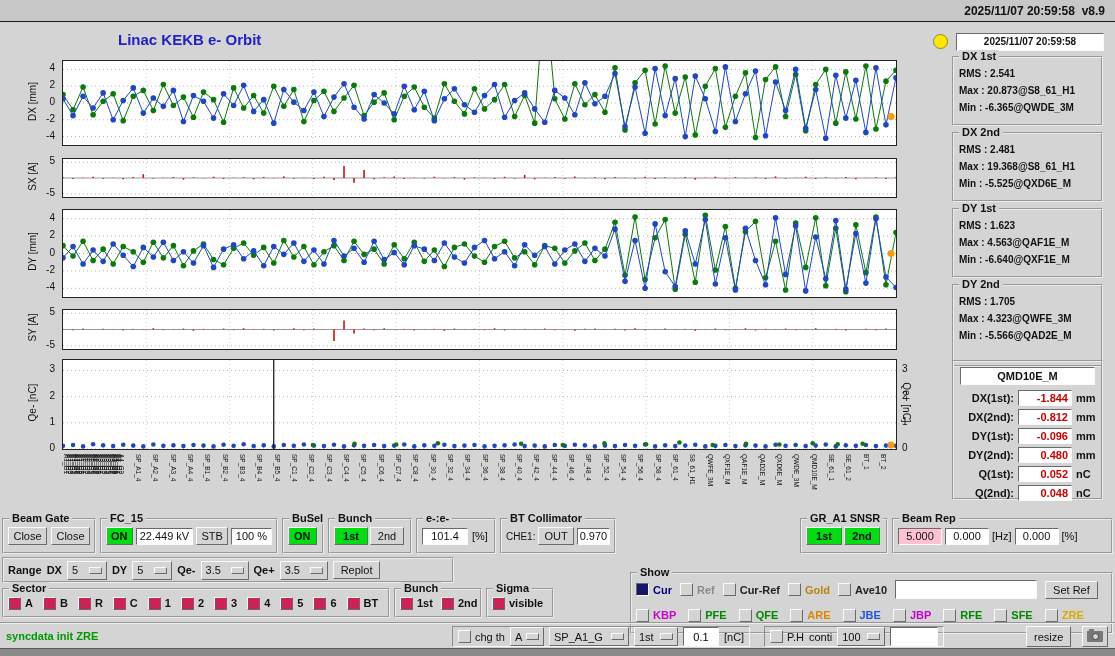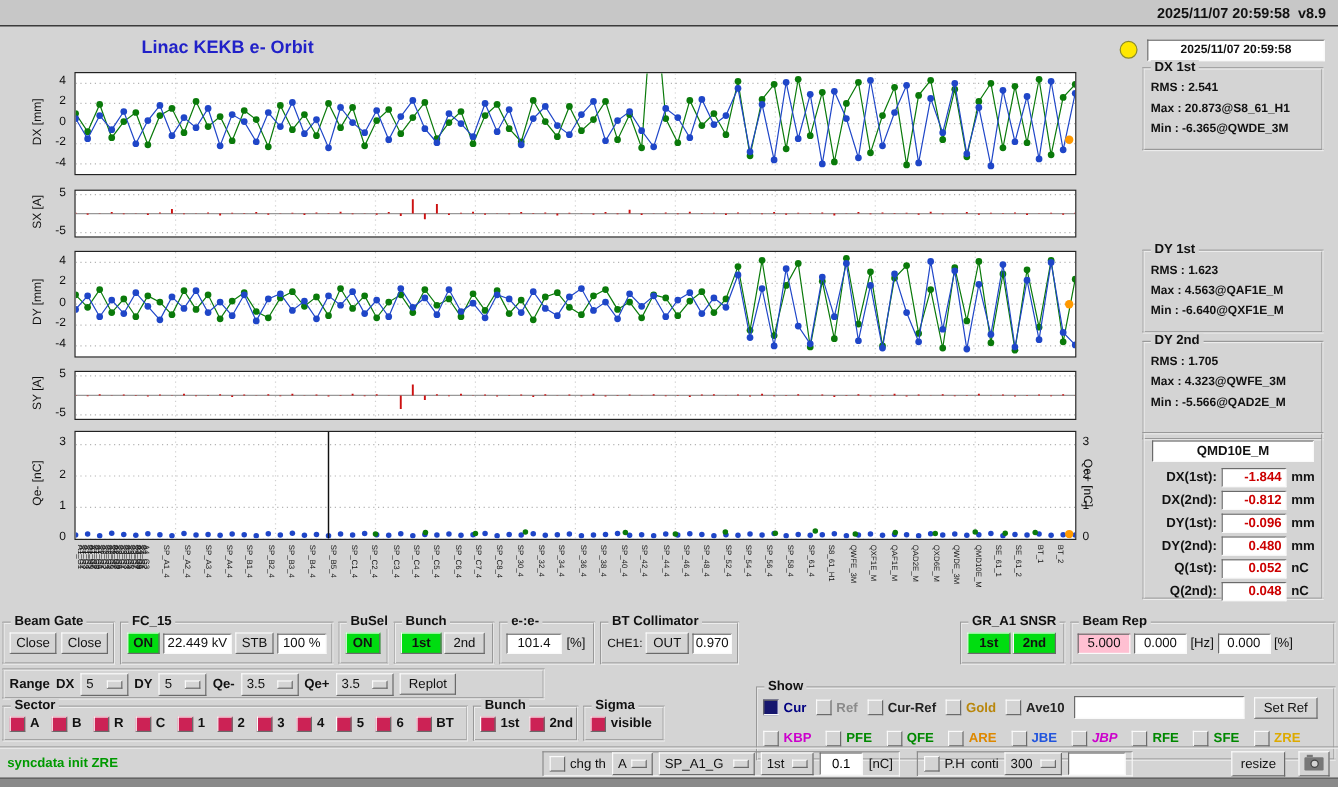--- a/index.html
+++ b/index.html
@@ -883,20 +883,27 @@
   <div class="ind"></div>
   <div class="tsbox">2025/11/07 20:59:58</div>
 
   <div class="gbox statbox" style="top:56px;height:70px">
     <span class="gtitle">DX 1st</span>
     <div class="pad"></div>
     <div class="statline">RMS : 2.541</div>
     <div class="statline">Max : 20.873@S8_61_H1</div>
     <div class="statline">Min : -6.365@QWDE_3M</div>
   </div>
+  <div class="gbox statbox" style="top:132px;height:70px">
+    <span class="gtitle">DX 2nd</span>
+    <div class="pad"></div>
+    <div class="statline">RMS : 2.481</div>
+    <div class="statline">Max : 19.368@S8_61_H1</div>
+    <div class="statline">Min : -5.525@QXD6E_M</div>
+  </div>
   <div class="gbox statbox" style="top:208px;height:70px">
     <span class="gtitle">DY 1st</span>
     <div class="pad"></div>
     <div class="statline">RMS : 1.623</div>
     <div class="statline">Max : 4.563@QAF1E_M</div>
     <div class="statline">Min : -6.640@QXF1E_M</div>
   </div>
   <div class="gbox statbox" style="top:284px;height:83px">
     <span class="gtitle">DY 2nd</span>
     <div class="pad"></div>
@@ -1078,21 +1085,21 @@
       <label class="cb">
           <span class="box"></span>
           <span style="color: rgb(221, 136, 0);">ARE</span>
         </label>
       <label class="cb">
           <span class="box"></span>
           <span style="color: rgb(34, 85, 221);">JBE</span>
         </label>
       <label class="cb">
           <span class="box"></span>
-          <span style="color: rgb(204, 0, 204); font-style: italic;">JBP</span>
+          <span style="color: rgb(204, 0, 204);">JBP</span>
         </label>
       <label class="cb">
           <span class="box"></span>
           <span style="color: rgb(0, 136, 0);">RFE</span>
         </label>
       <label class="cb">
           <span class="box"></span>
           <span style="color: rgb(0, 136, 0);">SFE</span>
         </label>
       <label class="cb">
@@ -1200,21 +1207,21 @@
       <span class="lbl">[nC]</span>
     </div>
 
     <div class="inframe" style="left:764px;top:2px">
       <label class="cb" style="font-weight:normal">
           <span class="box"></span>
           <span>P.H</span>
         </label>
       <span class="lbl">conti</span>
       <span class="dd" style="width:38px">
-          <span>300</span>
+          <span>100</span>
           <span class="mbar"></span>
         </span>
       <input class="tfield" style="width: 42px;">
     </div>
 
     <button class="btn" style="position:absolute;left:1026px;top:2px;height:21px">resize</button>
     <button class="btn cam" style="position:absolute;left:1082px;top:2px">
         <span class="cam-ic"></span>
       </button>
   </div>

